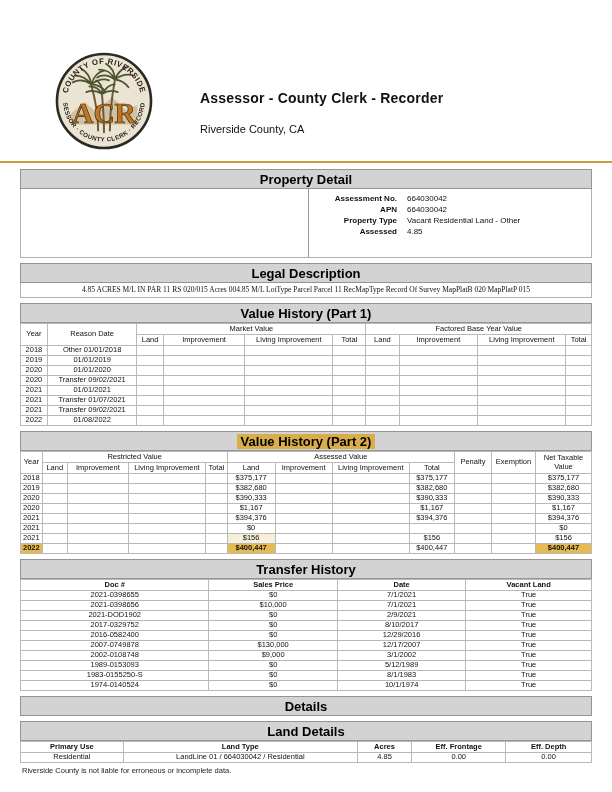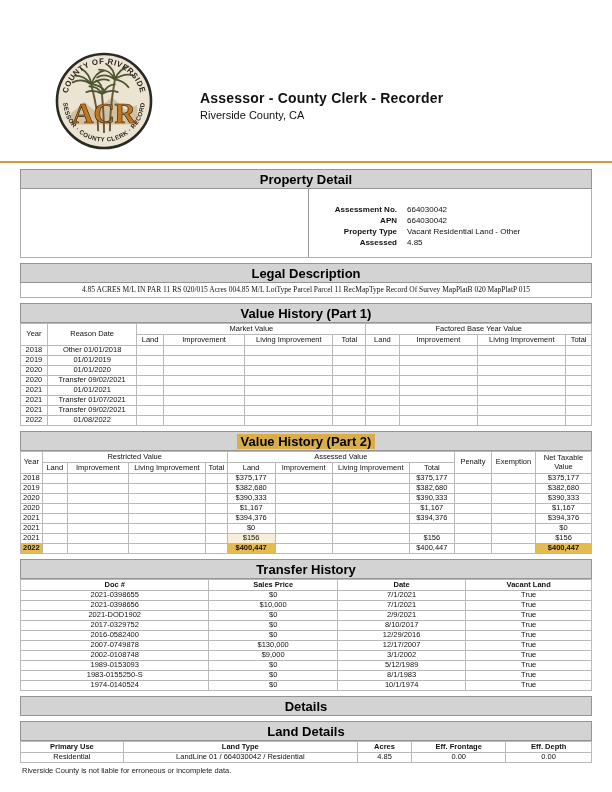--- a/index.html
+++ b/index.html
@@ -5,33 +5,33 @@
   html,body{margin:0;padding:0;background:#fff;}
   .page{width:612px;height:792px;position:relative;background:#fff;overflow:hidden;
         font-family:"Liberation Sans","DejaVu Sans",sans-serif;color:#111;}
   .content{margin:0 20px;}
 
   
   .header{position:relative;height:160px;}
   .logo{position:absolute;left:55px;top:52px;}
   .title-block{position:absolute;left:200px;right:0;top:90px;text-align:left;}
   .main-title{font-size:14px;font-weight:bold;letter-spacing:.2px;}
-  .sub-title{font-size:11px;margin-top:3px;}
+  .sub-title{font-size:11px;margin-top:17px;}
   .accent-rule{position:absolute;left:0;top:161px;width:612px;height:2px;background:#cf9b3c;}
 
   
   .section-bar{height:18px;background:#d3d3d3;border:1px solid #949494;
                display:flex;align-items:center;justify-content:center;margin-top:5px;}
   .section-title{font-size:13px;font-weight:bold;color:#000;line-height:1;}
   .section-title.hl-title{background:#d9ad4a;padding:1px 4px;}
 
   
   .pd-content{display:flex;border:1px solid #b0b0b0;border-top:none;height:68px;}
   .pd-left{width:287px;}
-  .pd-right{flex:1;border-left:1px solid #9a9a9a;padding:15px 0 0 0;}
+  .pd-right{flex:1;border-left:1px solid #9a9a9a;padding:4px 0 0 0;}
   .pd-row{display:flex;margin:1px 0;}
   .pd-label{width:88px;text-align:right;font-weight:bold;font-size:8px;padding-right:10px;flex:none;}
   .pd-value{font-size:8px;width:178px;line-height:1.25;}
 
   
   .ld-box{border:1px solid #b0b0b0;border-top:none;font-size:7.5px;text-align:center;padding:2px 4px 3px 4px;font-family:Liberation Serif, serif;}
 
   
   table{width:100%;border-collapse:collapse;table-layout:fixed;font-size:7.5px;}
   th,td{border:1px solid #b9b9b9;padding:0 2px;text-align:center;font-weight:normal;

